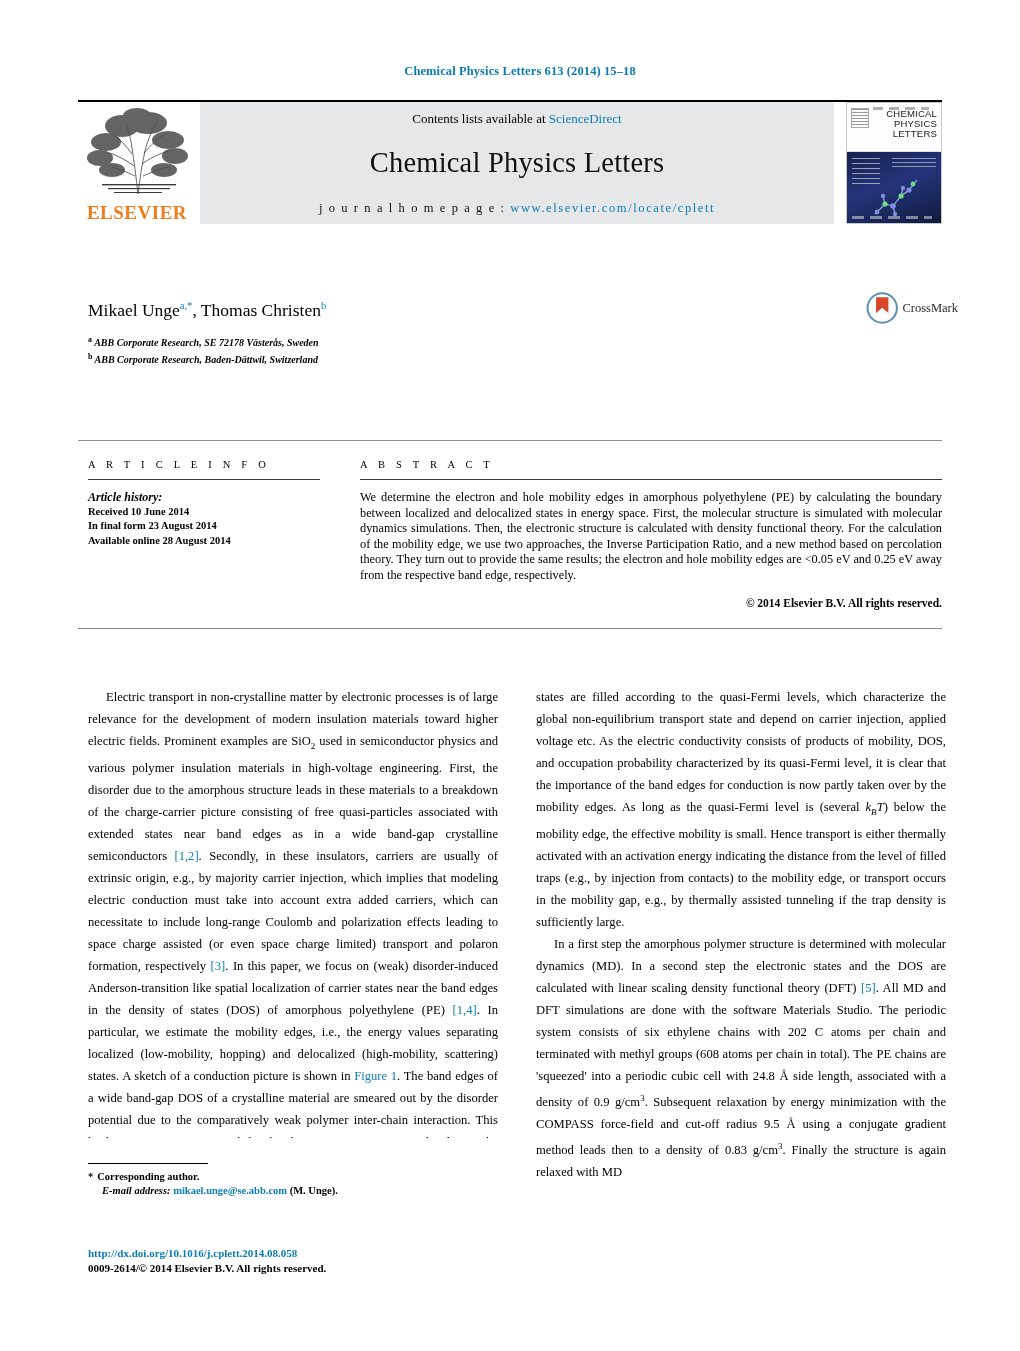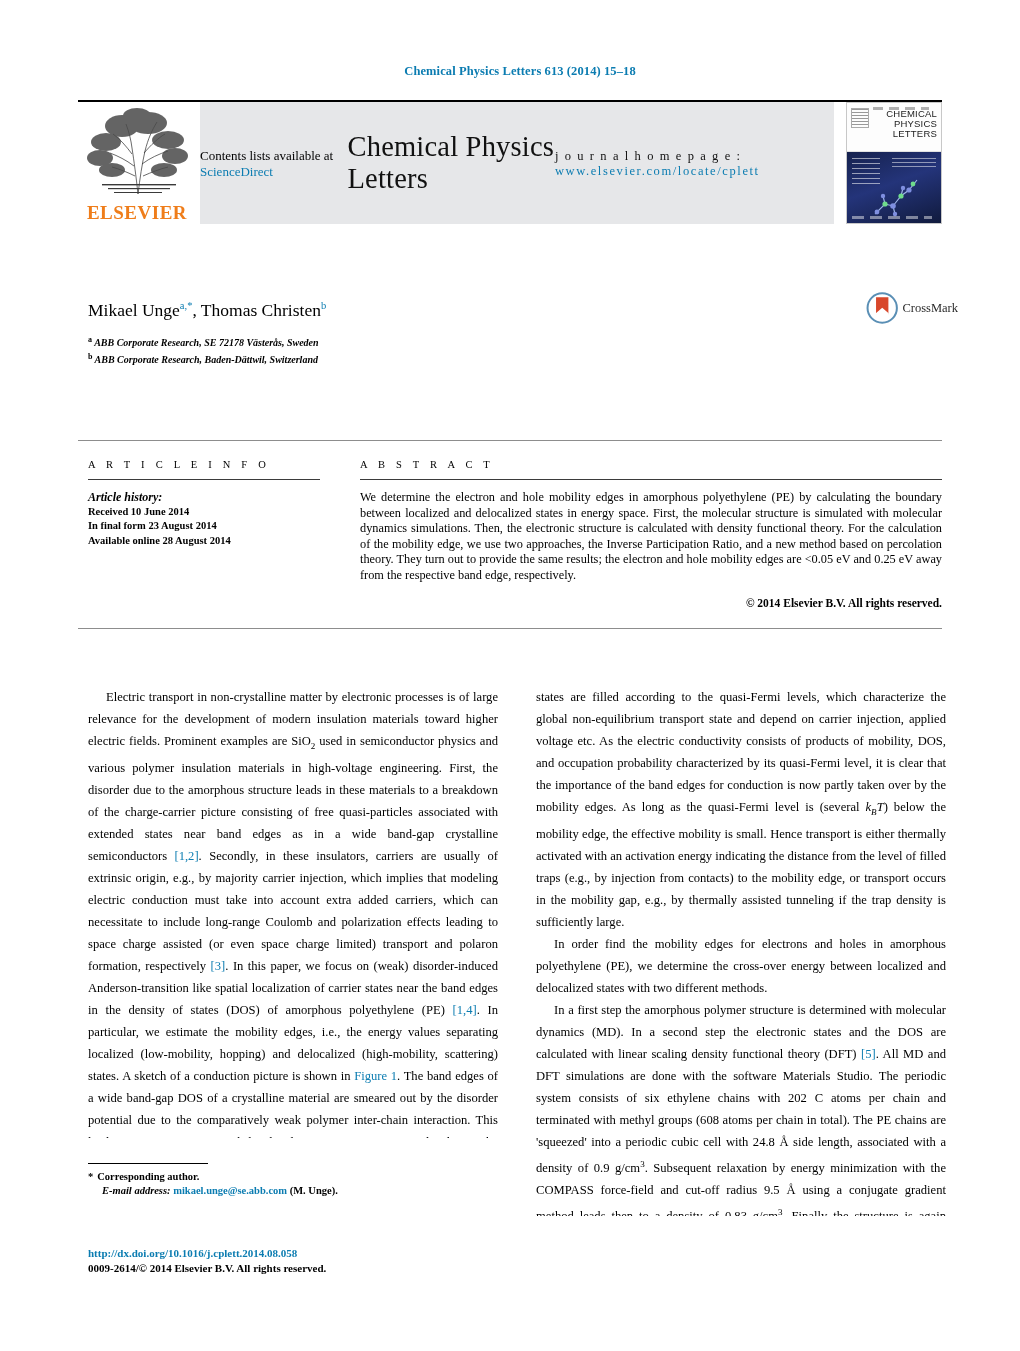--- a/index.html
+++ b/index.html
@@ -74,21 +74,21 @@
     font-weight: bold;
     letter-spacing: 0.5px;
     color: #ef7d1a;
     line-height: 1;
   }
   .journal-band {
     flex: 1 1 auto;
     background: #e6e7e9;
     position: relative;
     display: flex;
-    flex-direction: row;
+    flex-direction: column;
     justify-content: space-between;
     align-items: center;
     padding: 9px 0 8px 0;
     box-sizing: border-box;
   }
   .contents-line {
     font-size: 13px;
     color: #000;
   }
   .contents-line .sd {
@@ -521,21 +521,20 @@
   </div>
 
   <div class="columns">
 
     <div class="col col-left">
       <p><span>Electric transport in non-crystalline matter by electronic processes is of large relevance for the development of modern insulation materials toward higher electric fields. Prominent examples are SiO</span><sub>2</sub><span> used in semiconductor physics and various polymer insulation materials in high-voltage engineering. First, the disorder due to the amorphous structure leads in these materials to a breakdown of the charge-carrier picture consisting of free quasi-particles associated with extended states near band edges as in a wide band-gap crystalline semiconductors </span><span class="ref-link">[1,2]</span><span>. Secondly, in these insulators, carriers are usually of extrinsic origin, e.g., by majority carrier injection, which implies that modeling electric conduction must take into account extra added carriers, which can necessitate to include long-range Coulomb and polarization effects leading to space charge assisted (or even space charge limited) transport and polaron formation, respectively </span><span class="ref-link">[3]</span><span>. In this paper, we focus on (weak) disorder-induced Anderson-transition like spatial localization of carrier states near the band edges in the density of states (DOS) of amorphous polyethylene (PE) </span><span class="ref-link">[1,4]</span><span>. In particular, we estimate the mobility edges, i.e., the energy values separating localized (low-mobility, hopping) and delocalized (high-mobility, scattering) states. A sketch of a conduction picture is shown in </span><span class="fig-link">Figure 1</span><span>. The band edges of a wide band-gap DOS of a crystalline material are smeared out by the disorder potential due to the comparatively weak polymer inter-chain interaction. This leads to an energy range with localized states acting as traps and reducing the mobility. The</span></p>
     </div>
 
     <div class="col col-right">
       <p class="noindent"><span>states are filled according to the quasi-Fermi levels, which characterize the global non-equilibrium transport state and depend on carrier injection, applied voltage etc. As the electric conductivity consists of products of mobility, DOS, and occupation probability characterized by its quasi-Fermi level, it is clear that the importance of the band edges for conduction is now partly taken over by the mobility edges. As long as the quasi-Fermi level is (several </span><span class="ital"><span>k</span><sub>B</sub><span>T</span></span><span>) below the mobility edge, the effective mobility is small. Hence transport is either thermally activated with an activation energy indicating the distance from the level of filled traps (e.g., by injection from contacts) to the mobility edge, or transport occurs in the mobility gap, e.g., by thermally assisted tunneling if the trap density is sufficiently large.</span></p>
-      <p>In order find the mobility edges for electrons and holes in amorphous polyethylene (PE), we determine the cross-over energy between localized and delocalized states with two different methods.</p>
       <p><span>In a first step the amorphous polymer structure is determined with molecular dynamics (MD). In a second step the electronic states and the DOS are calculated with linear scaling density functional theory (DFT) </span><span class="ref-link">[5]</span><span>. All MD and DFT simulations are done with the software Materials Studio. The periodic system consists of six ethylene chains with 202 C atoms per chain and terminated with methyl groups (608 atoms per chain in total). The PE chains are 'squeezed' into a periodic cubic cell with 24.8 Å side length, associated with a density of 0.9 g/cm</span><sup class="sups">3</sup><span>. Subsequent relaxation by energy minimization with the COMPASS force-field and cut-off radius 9.5 Å using a conjugate gradient method leads then to a density of 0.83 g/cm</span><sup class="sups">3</sup><span>. Finally the structure is again relaxed with MD</span></p>
     </div>
 
   </div>
 
   <div class="footnote-rule"></div>
   <div class="footnote">
     <div><span class="star">*</span><span>Corresponding author.</span></div>
     <div class="email-line"><span class="ital">E-mail address:</span> <span class="mail-link">mikael.unge@se.abb.com</span> <span>(M. Unge).</span></div>
   </div>

